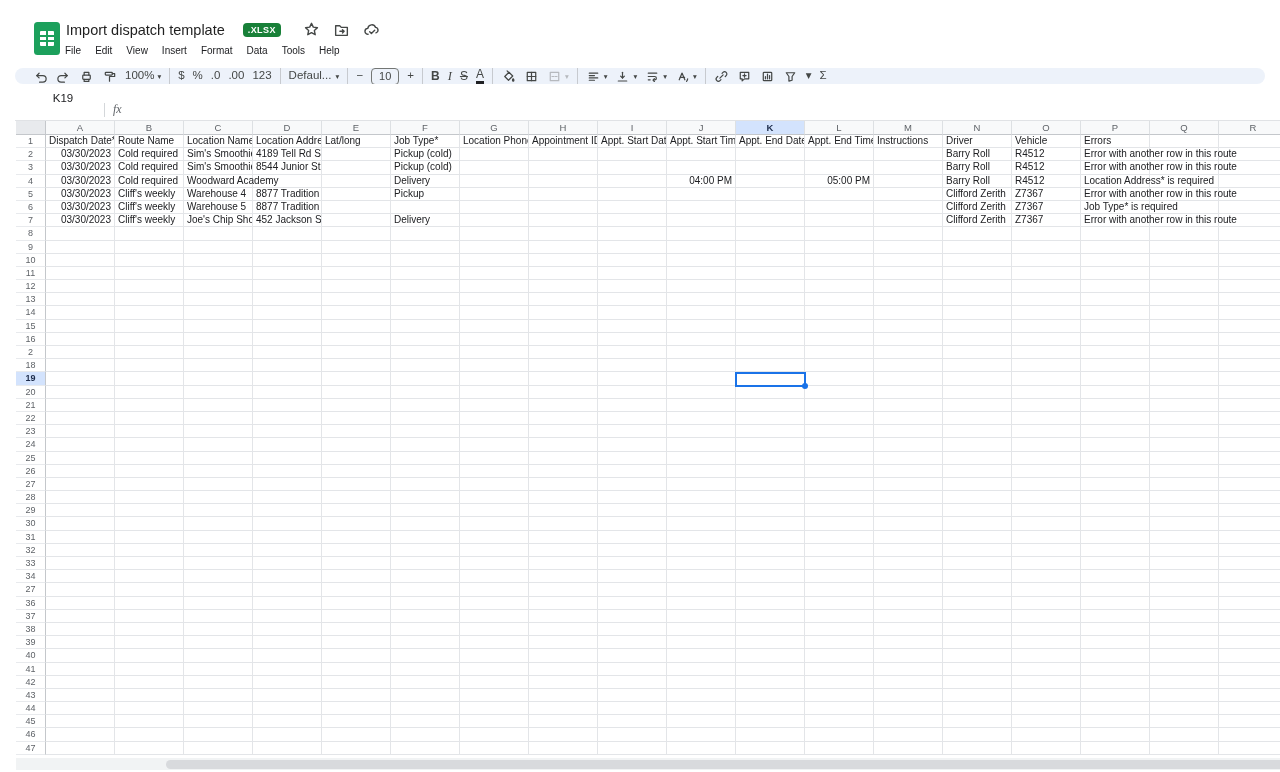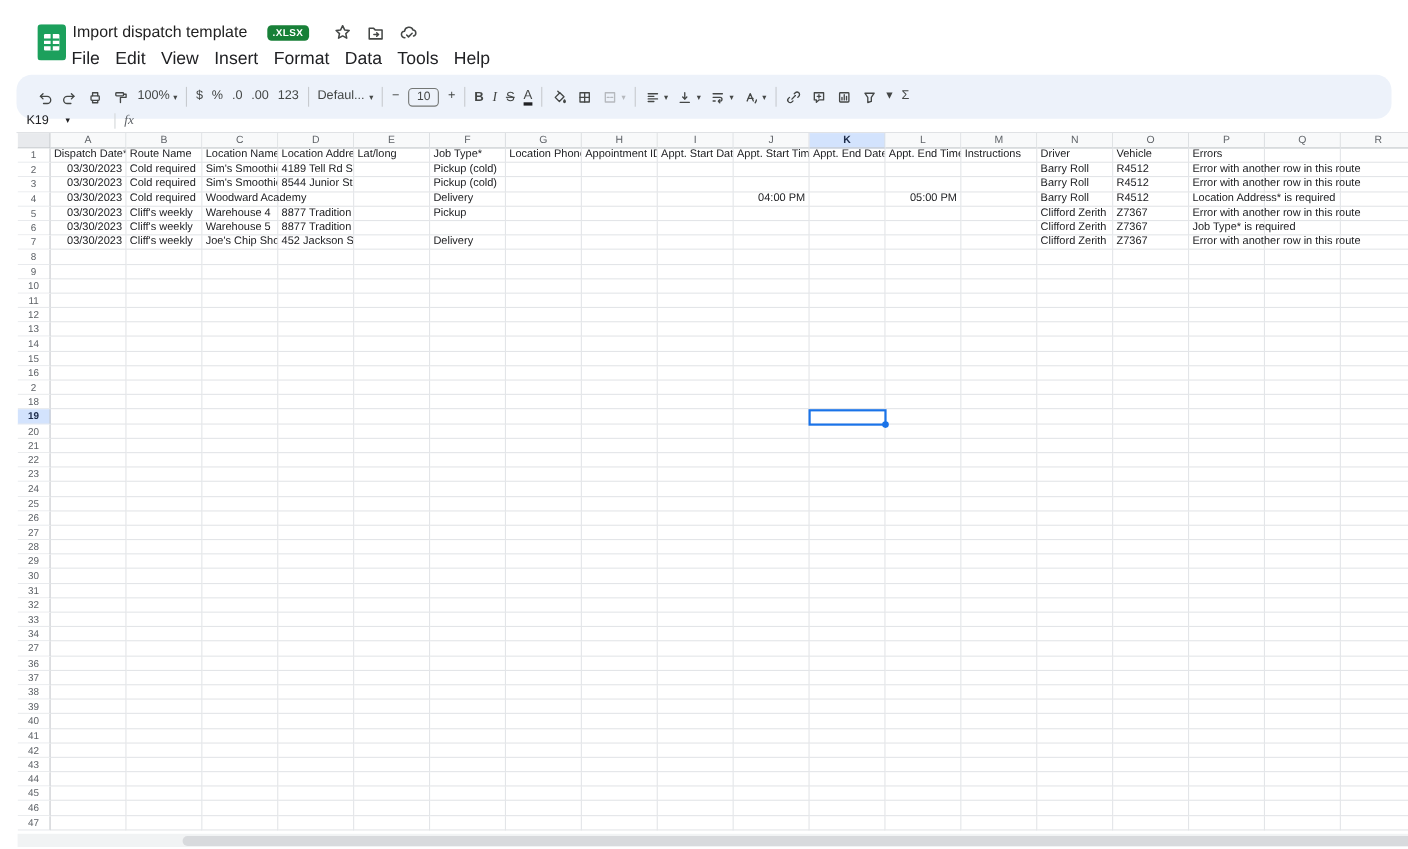--- a/index.html
+++ b/index.html
@@ -9,41 +9,41 @@
   
   .logo{position:absolute;left:34px;top:22px;width:26px;height:33px;cursor:pointer;}
   .title-row{position:absolute;left:66px;top:21px;display:flex;align-items:center;gap:18px;}
   .doc-title{font-size:14.5px;color:#1f1f1f;}
   .badge{background:var(--badge);color:#fff;font-size:9px;font-weight:bold;letter-spacing:.4px;
     padding:3px 5px 2px;border-radius:4px;line-height:1;}
   .title-icons{display:flex;align-items:center;gap:13px;margin-left:4px;color:#444746;}
   .title-icons .ic{display:flex;}
   
   .menu-row{position:absolute;left:58px;top:43px;display:flex;}
-  .menu-item{font-size:16px;color:#202124;padding:2px 7px;border-radius:4px;cursor:pointer;}
+  .menu-item{font-size:10px;color:#202124;padding:2px 7px;border-radius:4px;cursor:pointer;}
   
-  .toolbar{position:absolute;left:15px;top:68px;width:1250px;height:40px;background:var(--tbbg);
+  .toolbar{position:absolute;left:15px;top:68px;width:1250px;height:16px;background:var(--tbbg);
     border-radius:14px;display:flex;align-items:center;padding:0 8px 0 14px;box-sizing:border-box;
     flex-wrap:nowrap;overflow:hidden;}
   .tb-item{display:flex;align-items:center;gap:2px;height:22px;padding:0 4px;border-radius:4px;
     color:#444746;font-size:11.5px;white-space:nowrap;cursor:pointer;flex:none;}
   .tb-item .lbl{line-height:1;}
   .tb-item.bold .lbl{font-weight:700;font-size:12px;}
   .tb-item.italic .lbl{font-style:italic;font-family:"Liberation Serif",serif;font-size:12.5px;}
   .tb-item.strike .lbl{text-decoration:line-through;font-size:12px;}
   .tb-item.underA .lbl{border-bottom:3px solid #202124;padding-bottom:1px;font-size:12px;}
   .tb-item.boxed .lbl{border:1px solid #747775;border-radius:4px;padding:2px 7px;font-size:11px;}
   .tb-item.disabled{color:#b6b9be;}
   .tb-item.wide .lbl{width:44px;overflow:hidden;text-overflow:ellipsis;text-align:left;}
   .tb-sep{width:1px;height:18px;background:#c7cacf;margin:0 4px;flex:none;}
   .dd{font-size:7.5px;color:inherit;margin-left:1px;}
   
   .fbar{position:absolute;left:15px;top:99px;width:1265px;height:22px;display:flex;align-items:center;
     border-bottom:1px solid #e0e2e5;box-sizing:border-box;}
-  .name-box{display:flex;align-items:center;gap:14px;width:78px;padding-left:9px;font-size:11.5px;color:#202124;cursor:pointer;}
+  .name-box{display:flex;align-items:center;gap:14px;width:78px;padding-left:9px;font-size:11.5px;color:#202124;cursor:pointer;flex-direction:column;}
   .name-box .dd{font-size:8px;}
   .fbar-sep{width:1px;height:14px;background:#d4d7da;margin:0 8px 0 2px;}
   .fx{font-family:"Liberation Serif",serif;font-style:italic;font-size:12px;color:#5f6368;}
   
   .grid{position:absolute;left:16px;top:121px;width:1264px;height:636px;overflow:hidden;
     font-size:10px;color:#202124;}
   .hdr-row{display:flex;height:14px;}
   .corner{width:30px;flex:none;background:#e8eaed;border-right:1px solid #c4c7cb;border-bottom:1px solid #c4c7cb;box-sizing:border-box;cursor:pointer;}
   .col-hdr{width:69px;flex:none;box-sizing:border-box;background:#f8f9fa;color:#5f6368;font-size:9.5px;
     text-align:center;line-height:13px;border-right:1px solid #dde0e3;border-bottom:1px solid #c4c7cb;cursor:pointer;}

